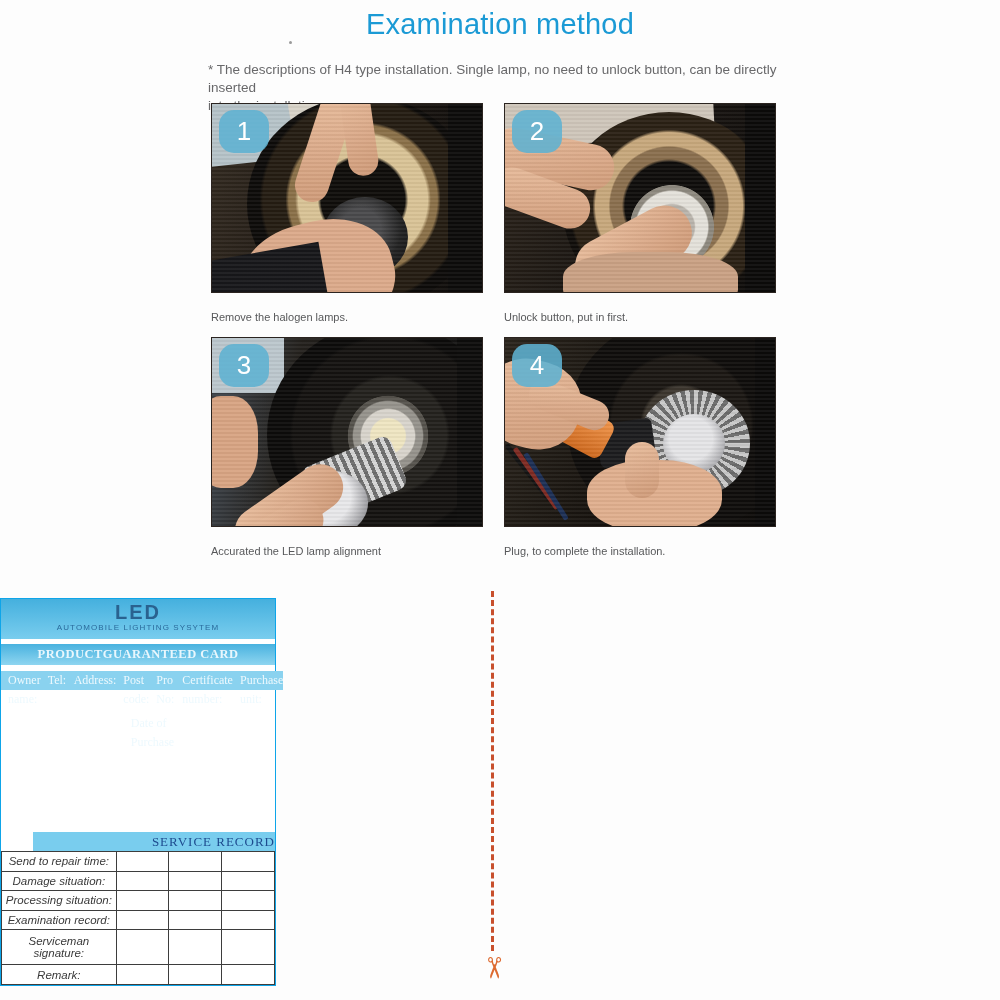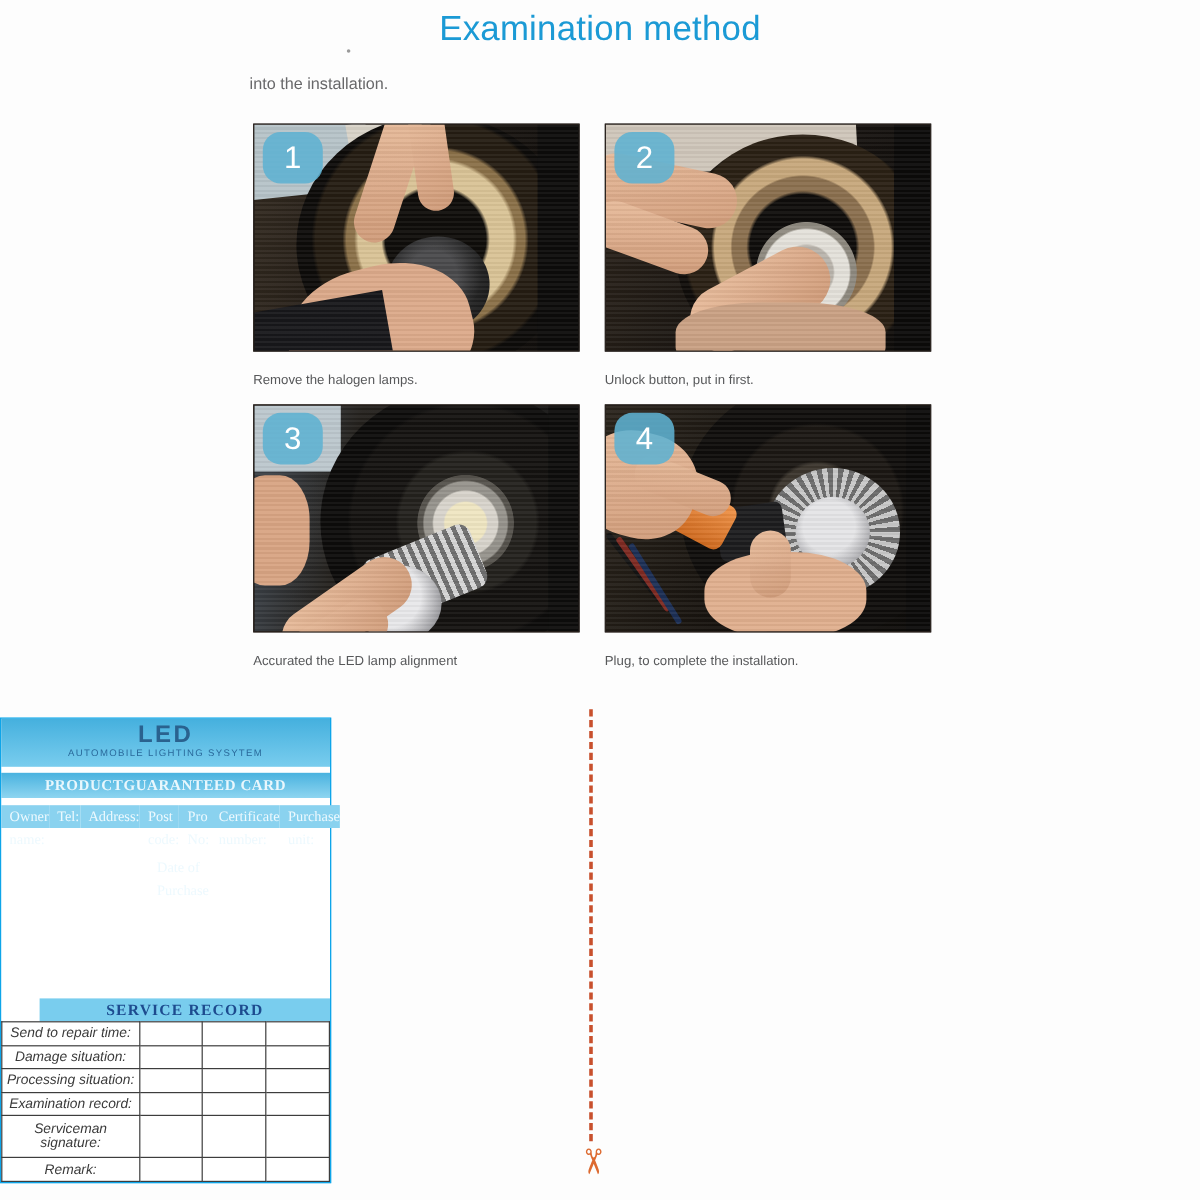--- a/index.html
+++ b/index.html
@@ -105,41 +105,42 @@
          font-family:"Liberation Sans",sans-serif;}
   .brand-sub{font-size:8px;color:#2a6a9b;letter-spacing:1.1px;font-family:"Liberation Sans",sans-serif;}
   .card-banner{height:21px;flex:0 0 21px;margin:5px 0 6px;background:linear-gradient(180deg,#49b2df,#8ed5f0);
                color:#e9f7fd;font-weight:bold;font-size:12.5px;text-align:center;line-height:21px;
                letter-spacing:0.5px;}
   .fields{flex:0 0 157px;display:flex;flex-direction:row;}
   .field-row{height:19px;flex:0 0 19px;margin-bottom:4px;background:#8ad2ef;color:#edf9fe;
              font-size:12px;line-height:19px;padding-left:7px;position:relative;}
   .field-label.second{position:absolute;left:44%;margin-top:24px;}
   .service-head{height:19px;flex:0 0 19px;margin-top:4px;background:#79cdee;color:#1d4b8f;
-                font-weight:bold;font-size:13px;text-align:center;line-height:19px;letter-spacing:1px;margin-left:32px;}
+                font-weight:normal;font-size:13px;text-align:right;line-height:19px;letter-spacing:1px;margin-left:32px;}
   .service-table{border-collapse:collapse;width:100%;flex:1;}
   .service-table td{border:1px solid #3d3d3d;}
   .srv-label{width:42%;font-family:"Liberation Sans",sans-serif;font-size:11.5px;color:#3a3a3a;
              text-align:center;font-style:italic;}
 
   
   #cutline{position:absolute;left:491px;top:591px;height:360px;width:0;
            border-left:3px dashed #c8502d;}
   #scissors{position:absolute;left:478px;top:950px;width:32px;height:36px;color:#dd6a30;
             font-family:"DejaVu Sans",sans-serif;font-size:29px;line-height:36px;text-align:center;
             transform:rotate(90deg);}
 </style>
 </head>
 <body>
 
 <div id="page">
 
   <div id="title">Examination method</div>
   <div class="speck"></div>
   <div id="note">
+    <span>* The descriptions of H4 type installation. Single lamp, no need to unlock button, can be directly inserted</span>
     <span>into the installation.</span>
   </div>
 
   <div class="fig" id="fig1">
     <div class="ph">
       <div class="abs s1-bg"></div>
       <div class="abs s1-wall"></div>
       <div class="abs s1-wall2"></div>
       <div class="abs circle s1-housing"></div>
       <div class="abs s1-dark"></div>

